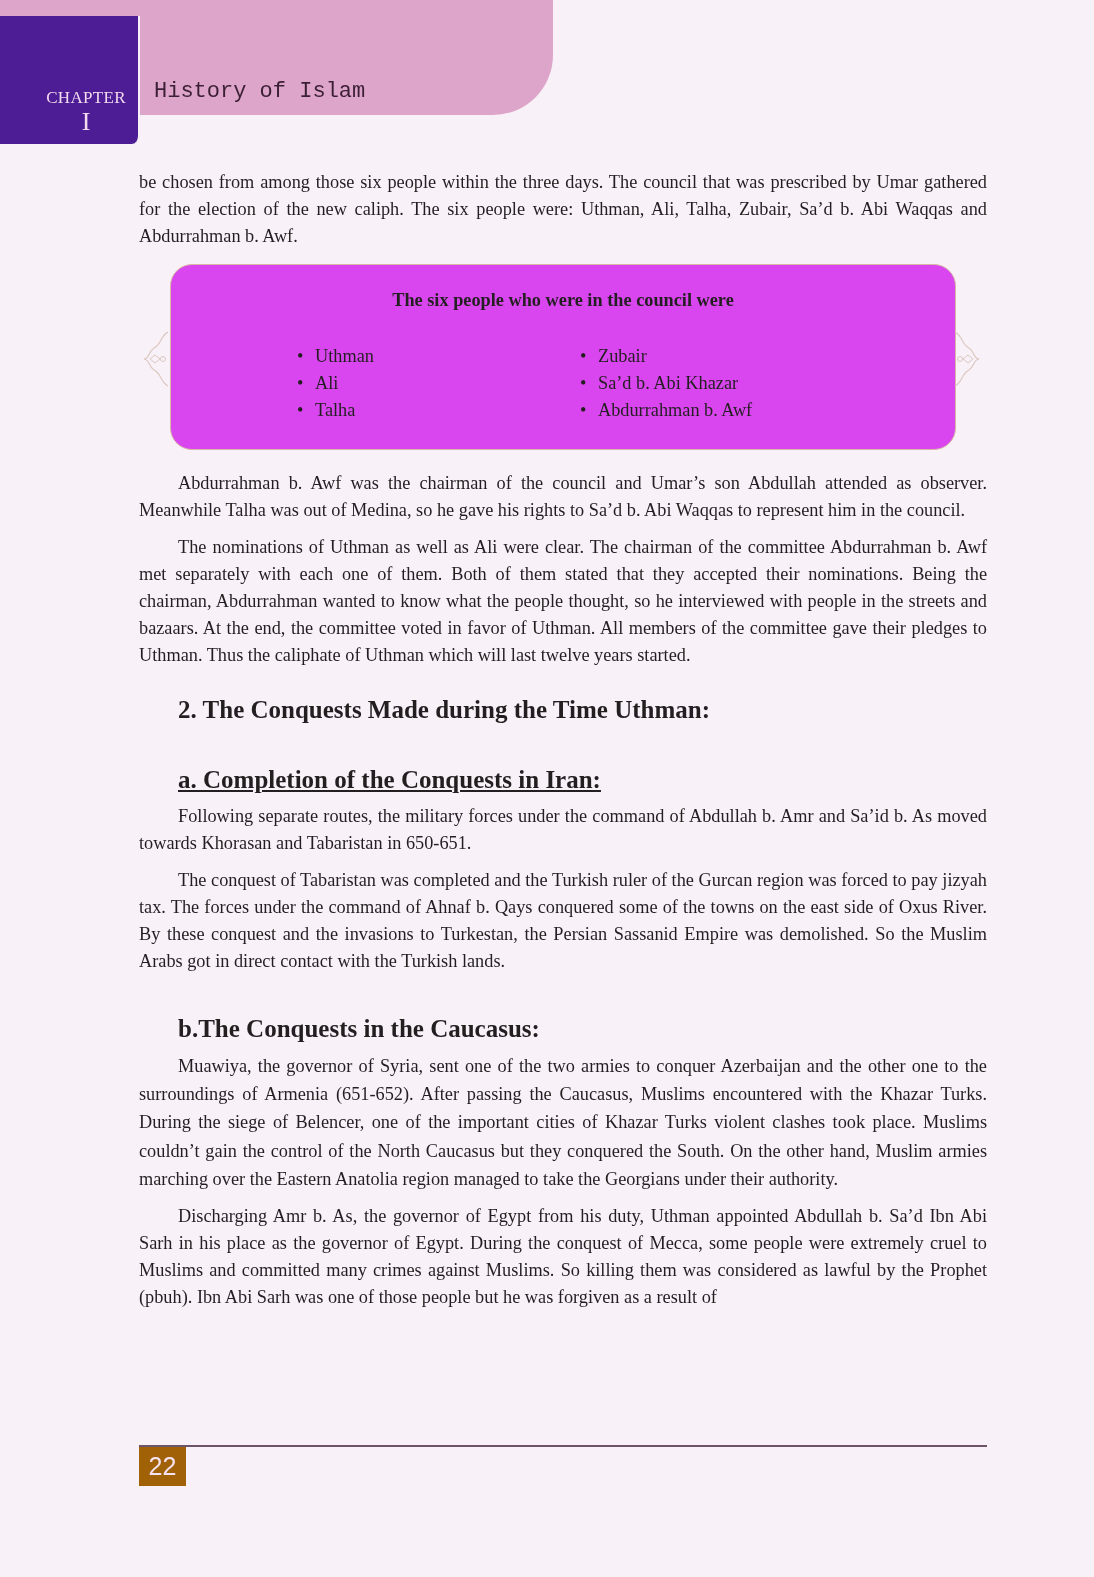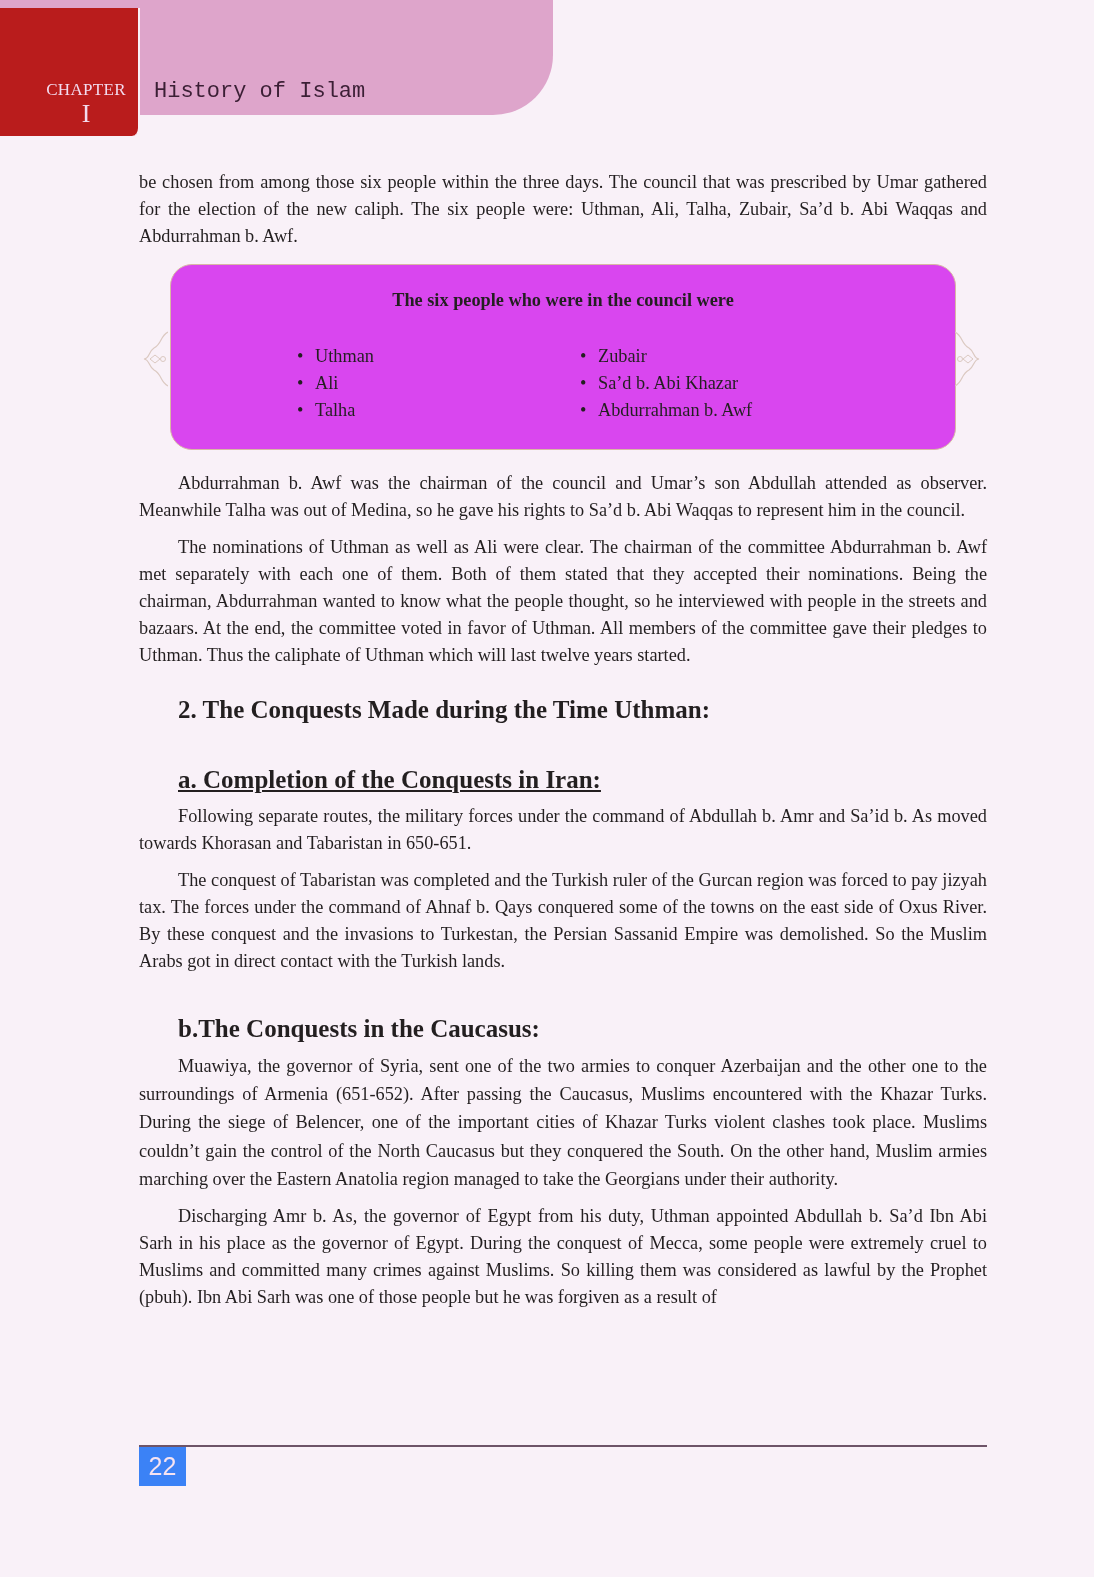--- a/index.html
+++ b/index.html
@@ -10,23 +10,23 @@
     font-family: "Liberation Serif", "DejaVu Serif", serif;
     color: #231f20;
   }
   .header-band {
     position: absolute; left: 0; top: 0;
     width: 553px; height: 115px;
     background: #dea5cb;
     border-bottom-right-radius: 60px;
   }
   .chapter-block {
-    position: absolute; left: 0; top: 8px;
+    position: absolute; left: 0; top: 16px;
     width: 138px; height: 128px;
-    background: #b91c1c;
+    background: #4c1d95;
     border-bottom-right-radius: 8px;
     border-right: 2px solid #f9f1f8;
   }
   .chapter-label {
     position: absolute; left: 38px; top: 74px; width: 96px;
     text-align: center;
     color: #f3dbee; font-size: 17px; letter-spacing: 0.3px;
     line-height: 16px;
   }
   .chapter-num {
@@ -76,21 +76,21 @@
   .heading {
     font-weight: bold; font-size: 25px;
     padding-left: 39px; text-align: left;
   }
   .footer-rule {
     position: absolute; left: 139px; top: 1445px; width: 848px; height: 2px;
     background: #6e5468;
   }
   .page-num {
     position: absolute; left: 139px; top: 1447px; width: 47px; height: 39px;
-    background: #3b82f6; color: #f6e3f1;
+    background: #a16207; color: #f6e3f1;
     font-family: "Liberation Sans", "DejaVu Sans", sans-serif;
     font-size: 25px; line-height: 39px; text-align: center;
   }
 </style>
 </head>
 <body>
 
 <div class="header-band"></div>
 <div class="chapter-block">
   <div class="chapter-label">CHAPTER</div>

